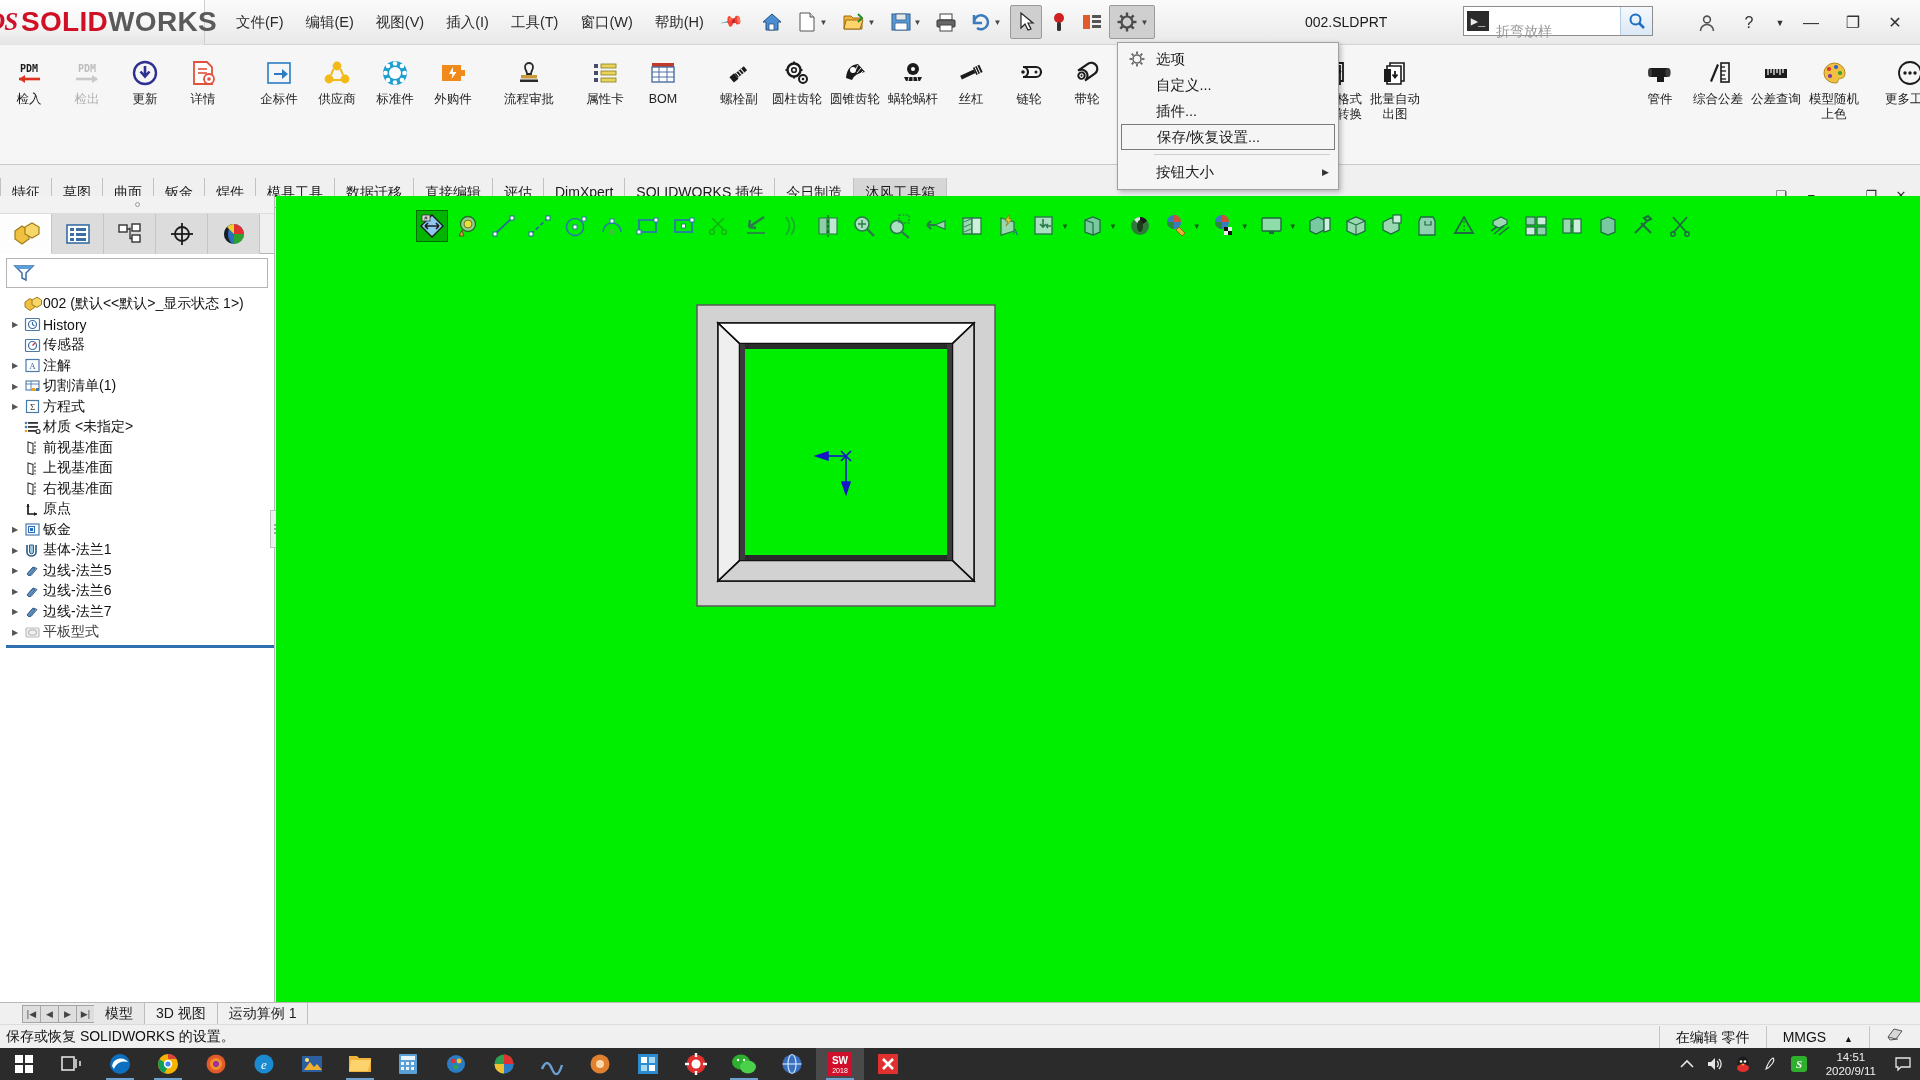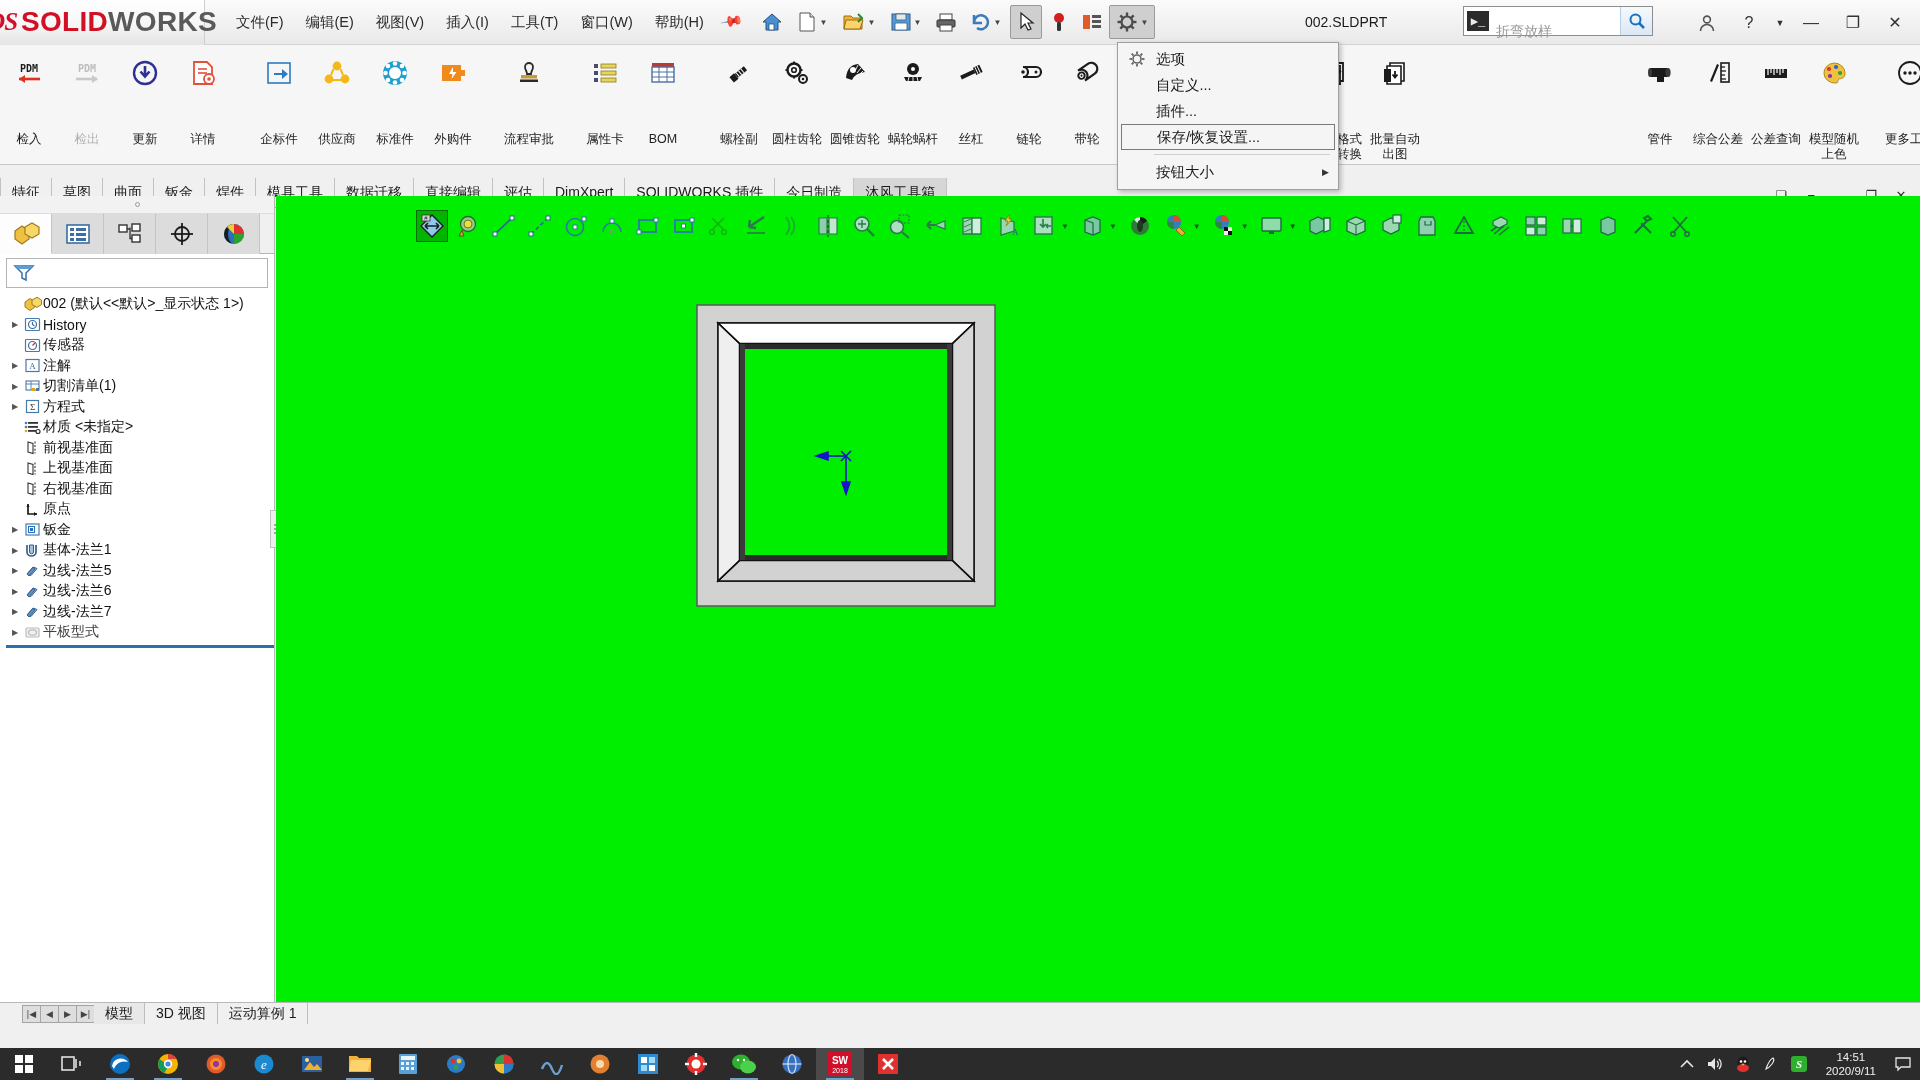--- a/index.html
+++ b/index.html
@@ -71,21 +71,21 @@
   
   .ribbon {
     position: absolute; left: 0; top: 45px; width: 1920px; height: 120px;
     background: #f6f6f6; border-bottom: 1px solid #c8c8c8;
     display: flex; align-items: flex-start; padding-top: 6px;
   }
   .rgroup { display: flex; align-items: flex-start; height: 108px; }
   .rgroup + .rsep { width: 1px; height: 98px; background: #d6d6d6; margin: 0 9px; align-self:center; }
   .rbtn {
     width: 58px; min-height: 76px; display:flex; flex-direction: column; align-items:center;
-    padding-top: 6px; cursor: default; border: 1px solid transparent; border-radius: 2px; gap: 40px;
+    padding-top: 6px; cursor: default; border: 1px solid transparent; border-radius: 2px;
   }
   .ricon { width: 30px; height: 30px; display:flex; align-items:center; justify-content:center; }
   .rlabel {
     font-size: 12.5px; color: #1d1d1d; text-align: center; margin-top: 4px;
     line-height: 15px; width: 54px; word-break: break-all;
   }
   .rbtn.disabled .rlabel { color: #b0b0b0; }
 
   
   .cmdtabs {
@@ -1327,20 +1327,36 @@
       <div class="navbtn">|◀</div>
       <div class="navbtn">◀</div>
       <div class="navbtn">▶</div>
       <div class="navbtn">▶|</div>
     </div>
     <div class="btab active">模型</div>
     <div class="btab">3D 视图</div>
     <div class="btab">运动算例 1</div>
   </div>
 
+  <div class="statusbar">
+    <div class="status-msg">保存或恢复 SOLIDWORKS 的设置。</div>
+    <div class="status-right">
+      <div class="sright-cell">在编辑 零件</div>
+      <div class="sright-cell">
+        <span>MMGS</span>
+        <span style="font-size:9px;margin-left:14px;">▲</span>
+      </div>
+      <div class="sright-cell">
+        <svg width="18" height="16" viewBox="0 0 18 16">
+            <path d="M2 11 l6 -8 l8 2 l-6 8 z" fill="#d8d8d8" stroke="#555" stroke-width="1"></path>
+            <path d="M2 11 l2 3 l8 -1" fill="none" stroke="#555" stroke-width="1"></path>
+          </svg>
+      </div>
+    </div>
+  </div>
 
   <div class="taskbar">
     <div class="startbtn">
       <svg width="20" height="20" viewBox="0 0 20 20">
           <rect x="1" y="1" width="8" height="8" fill="#fff"></rect>
           <rect x="11" y="1" width="8" height="8" fill="#fff"></rect>
           <rect x="1" y="11" width="8" height="8" fill="#fff"></rect>
           <rect x="11" y="11" width="8" height="8" fill="#fff"></rect>
         </svg>
     </div>

